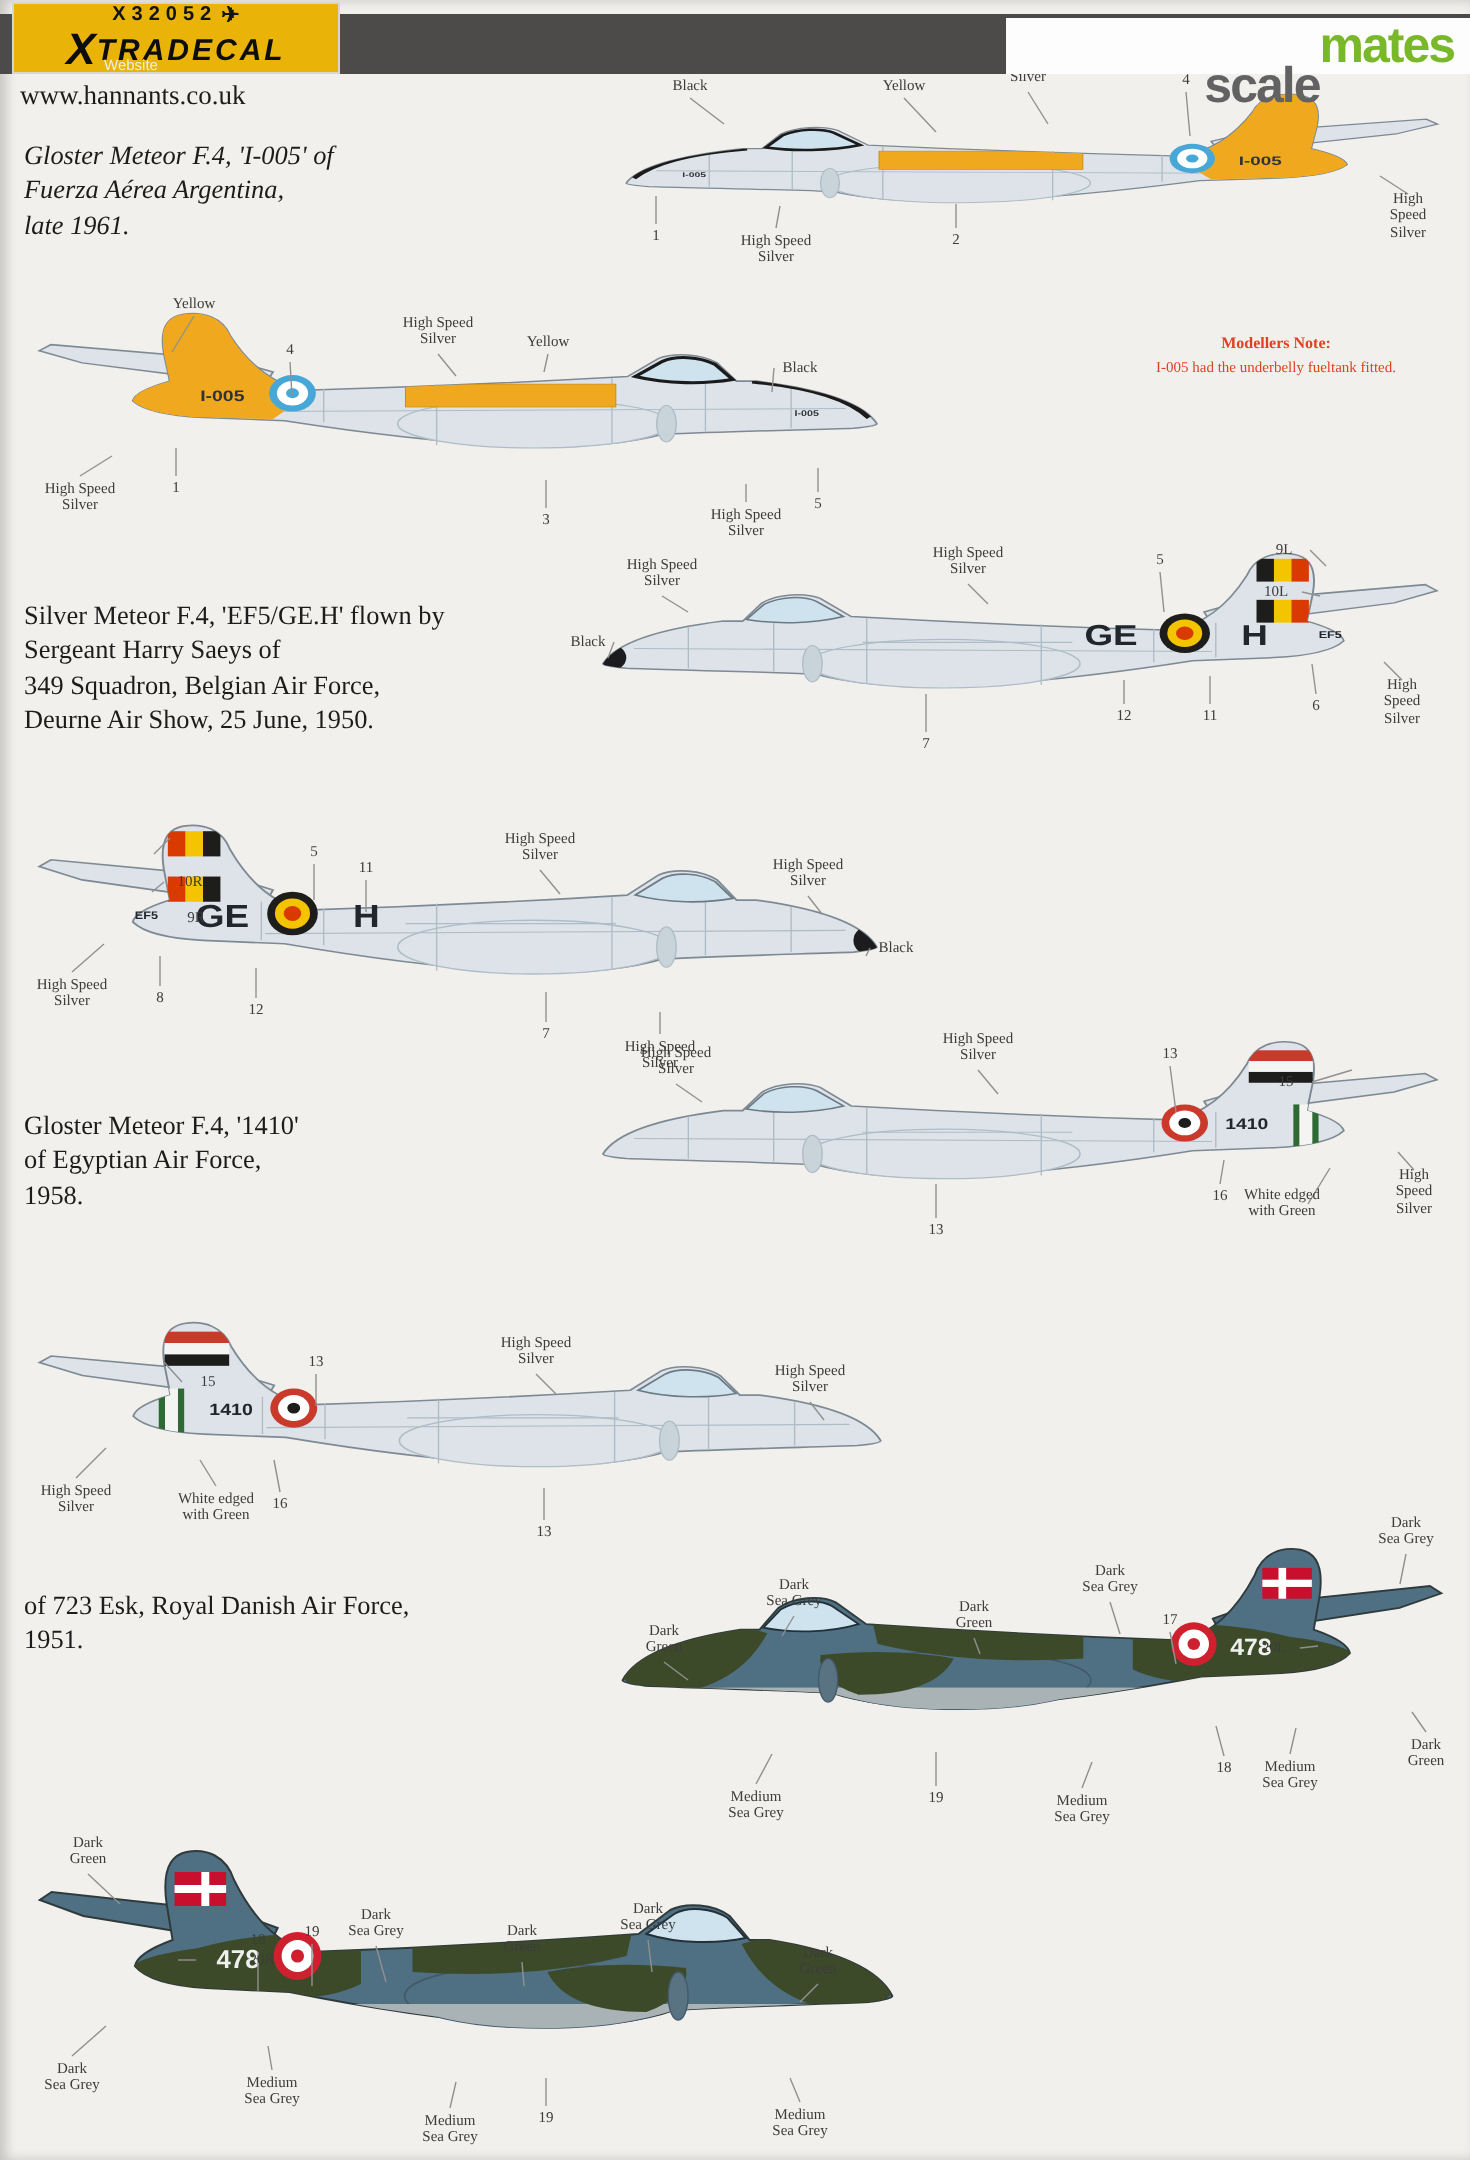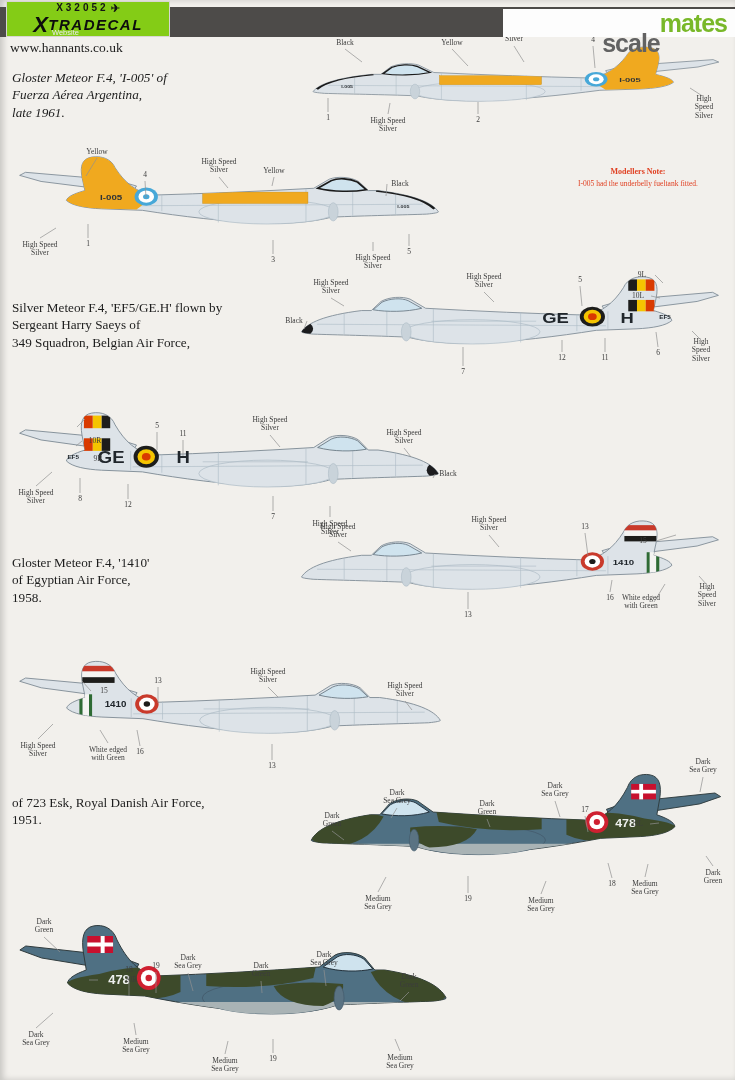--- a/index.html
+++ b/index.html
@@ -1,20 +1,20 @@
 <!DOCTYPE html>
 <html><head>
 <meta charset="utf-8">
 <style>
   html,body{margin:0;padding:0;background:#ffffff;}
   #page{position:relative;width:735px;height:1080px;overflow:hidden;
         font-family:"Liberation Serif",serif;color:#1c1c1c;
         box-shadow:inset 3px 0 6px rgba(0,0,0,.18);}
   .topbar{position:absolute;left:0;top:7px;width:735px;height:30px;z-index:5;}
-  .xtra{position:absolute;left:6px;top:1px;width:162px;height:34px;background:#84cc16;z-index:6;
+  .xtra{position:absolute;left:6px;top:1px;width:162px;height:34px;background:#eab308;z-index:6;
         display:flex;flex-direction:column;align-items:center;justify-content:center;
         font-family:"Liberation Sans",sans-serif;border:1px solid #d8d6d2;}
   .xcode{font-size:10px;font-weight:bold;letter-spacing:3px;color:#141414;display:flex;align-items:center;line-height:1;}
   .xplane{font-size:11px;letter-spacing:0;margin-left:2px;}
   .xbrand{font-size:15px;font-weight:900;font-style:italic;letter-spacing:1.5px;color:#0d0d0d;margin-top:0px;line-height:1;}
   .bigx{font-size:22px;vertical-align:-2px;margin-right:-1px;}
   .weblabel{position:absolute;left:52px;top:28px;font-size:7.5px;color:#ececec;z-index:7;
             font-family:"Liberation Sans",sans-serif;}
   .url{position:absolute;left:10px;top:40px;font-size:13.5px;z-index:6;}
   .scalemates{position:absolute;right:0;top:9px;width:232px;height:28px;background:#fdfdfd;z-index:6;
@@ -60,20 +60,21 @@
   </div>
 <div class="desc" style="left: 12px; top: 69px; font-style: italic;">
       <div>Gloster Meteor F.4, 'I-005' of</div>
       <div>Fuerza Aérea Argentina,</div>
       <div>late 1961.</div>
     </div>
     <div class="desc" style="left: 12px; top: 299px;">
       <div>Silver Meteor F.4, 'EF5/GE.H' flown by</div>
       <div>Sergeant Harry Saeys of</div>
       <div>349 Squadron, Belgian Air Force,</div>
+      <div>Deurne Air Show, 25 June, 1950.</div>
     </div>
     <div class="desc" style="left: 12px; top: 554px;">
       <div>Gloster Meteor F.4, '1410'</div>
       <div>of Egyptian Air Force,</div>
       <div>1958.</div>
     </div>
     <div class="desc" style="left: 12px; top: 794px;">
       <div>of 723 Esk, Royal Danish Air Force,</div>
       <div>1951.</div>
     </div>

